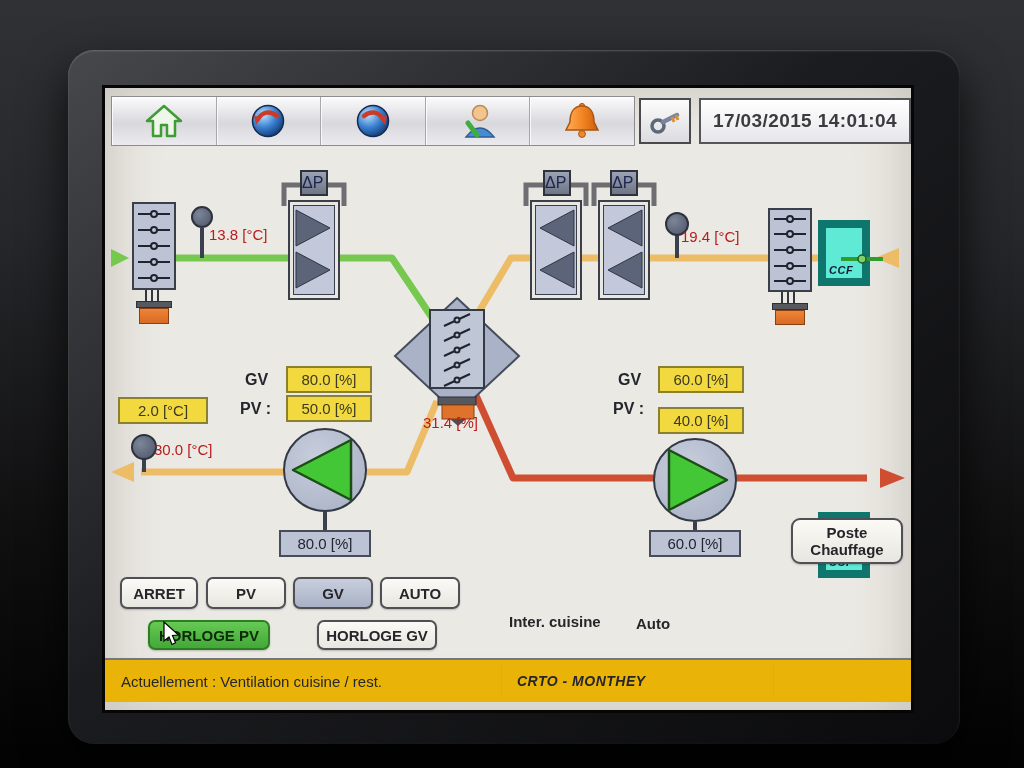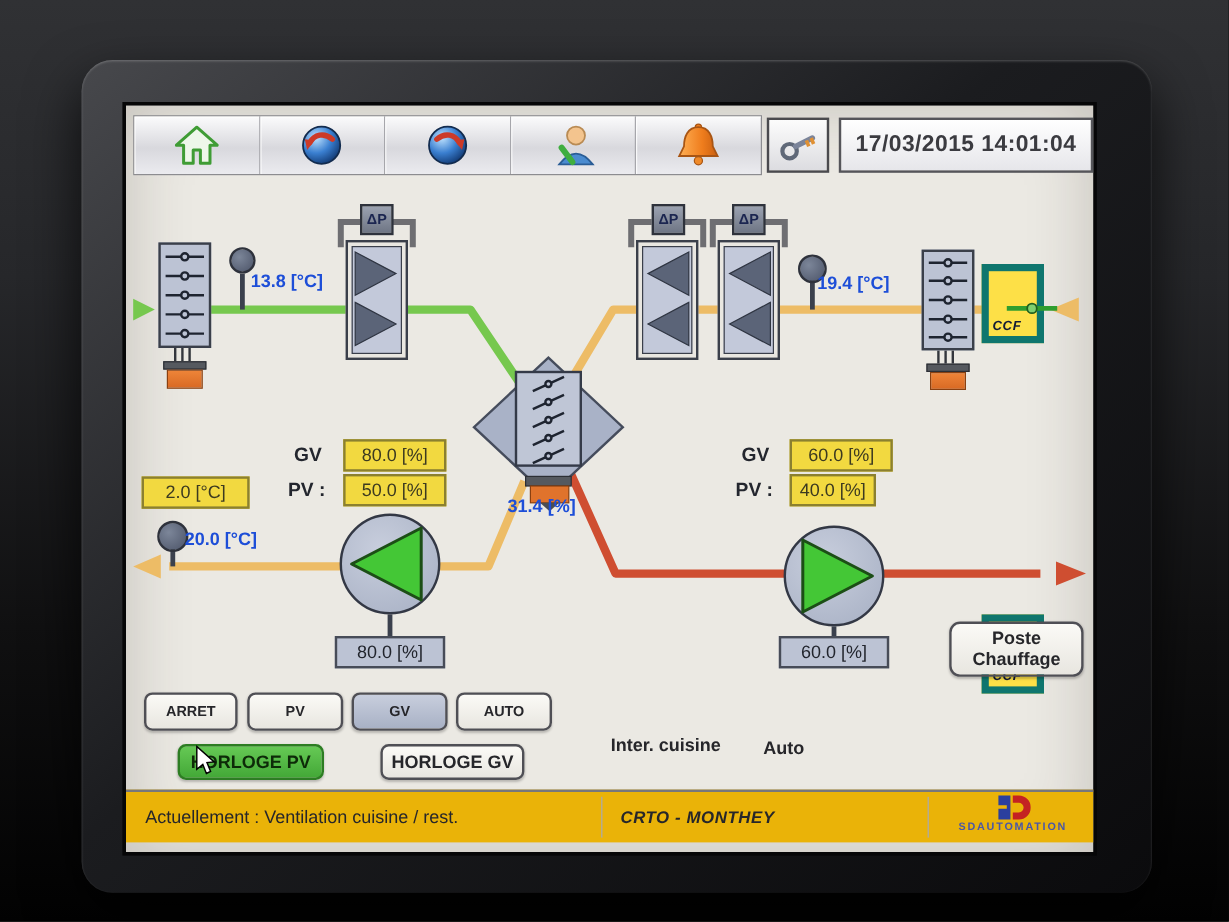--- a/index.html
+++ b/index.html
@@ -19,34 +19,34 @@
   .tbcell:last-child{border-right:none;}
   .keybtn{left:534px;top:10px;width:52px;height:46px;border:2px solid #4a4a4e;display:flex;align-items:center;justify-content:center;
     background:linear-gradient(180deg,#fcfcfc,#dcdce0);}
   .clock{left:594px;top:10px;width:212px;height:46px;border:2px solid #55555a;display:flex;align-items:center;justify-content:center;
     background:linear-gradient(180deg,#ffffff,#e6e6ea);font-size:19px;font-weight:bold;color:#3b3b40;letter-spacing:.4px;}
   
   .damper{background:#bcc3d4;border:2px solid #3a3f4a;}
   .hx{border:2px solid #3a3f4a;background:#e9e7e1;padding:3px;}
   .hx-inner{width:100%;height:100%;background:#c3c9da;border:1px solid #3a3f4a;box-sizing:border-box;}
   .dpbox{width:28px;height:26px;background:linear-gradient(180deg,#9ba2b1,#6e7584);border:2px solid #2e323c;
-    color:#1b2550;font-weight:bold;font-size:12px;display:flex;align-items:center;justify-content:center;}
+    color:#1b2550;font-weight:normal;font-size:16px;display:flex;align-items:center;}
   .sensor{border-radius:50%;background:radial-gradient(circle at 35% 35%,#7c8699,#4c5468);border:2px solid #2e323c;}
-  .tmp{font-size:15px;color:#1d4ed8;white-space:nowrap;font-weight:bold;}
+  .tmp{font-size:15px;color:#b91c1c;white-space:nowrap;}
   .lbl{font-weight:bold;font-size:16px;color:#23262e;white-space:nowrap;}
   .ybox{background:#f2d940;border:2px solid #8b8030;color:#3c3a20;display:flex;align-items:center;justify-content:center;font-size:15px;}
   .gbox{background:#bcc3d4;border:2px solid #474c58;display:flex;align-items:center;justify-content:center;font-size:15px;color:#22252d;}
   .fan{border-radius:50%;background:radial-gradient(circle at 40% 35%,#c8cedd,#a6afc3);border:2px solid #333845;display:flex;align-items:center;justify-content:center;}
-  .ccf{background:#fde047;border:6px solid #0f766e;position:relative;padding-left:12px;}
+  .ccf{background:#5eead4;border:8px solid #0f766e;position:relative;padding-left:12px;}
   .ccf-lbl{position:absolute;left:3px;bottom:2px;font-size:11px;font-weight:bold;font-style:italic;color:#131b36;letter-spacing:.5px;}
   .actbar{background:#55595f;border:1px solid #2c2f35;}
   .actbox{background:linear-gradient(180deg,#ee8438,#d96a24);border:1px solid #8a4010;}
   
   .hmi-btn{border:2px solid #4f4f55;border-radius:7px;display:flex;align-items:center;justify-content:center;text-align:center;
-    background:linear-gradient(180deg,#fbfaf6,#e8e6e0);font-size:12px;font-weight:bold;color:#26262a;box-shadow:0 1px 2px rgba(0,0,0,.22);}
+    background:linear-gradient(180deg,#fbfaf6,#e8e6e0);font-size:15px;font-weight:bold;color:#26262a;box-shadow:0 1px 2px rgba(0,0,0,.22);}
   .hmi-btn.active{background:linear-gradient(180deg,#c8cedd,#a8b1c5);}
   .hmi-btn.green{background:linear-gradient(180deg,#66c955,#43a837);border-color:#2d7d23;color:#0d2a08;}
   .note{font-weight:bold;font-size:15px;color:#26262a;white-space:nowrap;}
   
   .statusbar{left:0;top:570px;width:806px;height:44px;background:#eab308;border-top:2px solid #77777b;}
   .sb-sep{position:absolute;top:4px;bottom:4px;width:1px;background:#aaaaae;}
   .sb-text{position:absolute;top:0;height:42px;display:flex;align-items:center;font-size:15px;color:#26262a;white-space:nowrap;}
   .brandtxt{font-size:9px;font-weight:bold;letter-spacing:1.5px;color:#4a57a8;}
 </style>
 </head>
@@ -282,26 +282,26 @@
     <div class="abs lbl" style="left:135px;top:312px">PV :</div>
     <div class="abs ybox" style="left:181px;top:307px;width:86px;height:27px">
       <span>50.0 [%]</span>
     </div>
 
     <div class="abs lbl" style="left:513px;top:283px">GV</div>
     <div class="abs ybox" style="left:553px;top:278px;width:86px;height:27px">
       <span>60.0 [%]</span>
     </div>
     <div class="abs lbl" style="left:508px;top:312px">PV :</div>
-    <div class="abs ybox" style="left:553px;top:307px;width:72px;height:27px">
+    <div class="abs ybox" style="left:553px;top:319px;width:86px;height:27px">
       <span>40.0 [%]</span>
     </div>
 
     <div class="abs sensor" style="left:26px;top:346px;width:26px;height:26px"></div>
-    <div class="abs tmp" style="left:49px;top:353px">20.0 [°C]</div>
+    <div class="abs tmp" style="left:49px;top:353px">30.0 [°C]</div>
 
     <div class="abs fan" style="left:178px;top:340px;width:84px;height:84px">
       <svg width="80" height="80" viewBox="0 0 80 80">
         <polygon points="8,40 66,10 66,70" fill="#44c736" stroke="#1c4e16" stroke-width="2.5" stroke-linejoin="round"></polygon>
       </svg>
     </div>
     <div class="abs gbox" style="left:174px;top:442px;width:92px;height:27px">
       <span>80.0 [%]</span>
     </div>
 
@@ -349,23 +349,16 @@
 
     <svg class="abs" style="left:58px;top:533px" width="18" height="26" viewBox="0 0 18 26">
       <path d="M1,1 L1,20 L6,16 L9,23.5 L12.5,21.8 L9.5,14.5 L15.5,14 Z" fill="#fff" stroke="#000" stroke-width="1.2"></path>
     </svg>
 
     <div class="abs statusbar">
       <div class="sb-text" style="left:16px">Actuellement : Ventilation cuisine / rest.</div>
       <div class="sb-sep" style="left:396px"></div>
       <div class="sb-text" style="left:412px;font-weight:bold;font-style:italic;font-size:14px;letter-spacing:.5px">CRTO - MONTHEY</div>
       <div class="sb-sep" style="left:668px"></div>
-      <div class="abs" style="left:676px;top:2px;width:126px;height:40px;text-align:center">
-        <svg width="30" height="22" viewBox="0 0 30 22" style="display:block;margin:0 auto">
-          <path d="M13,1 h-10 v8 h7 v3 h-7 v9 h10 z" fill="#2a3f9e"></path>
-          <path d="M15,1 h5 a10,10 0 0 1 0,20 h-5 v-6 h5 a4,4 0 0 0 0,-8 h-5 z" fill="#c42222"></path>
-        </svg>
-        <div class="brandtxt">SDAUTOMATION</div>
-      </div>
     </div>
 
   </div>
 </div>
 
 </body></html>

